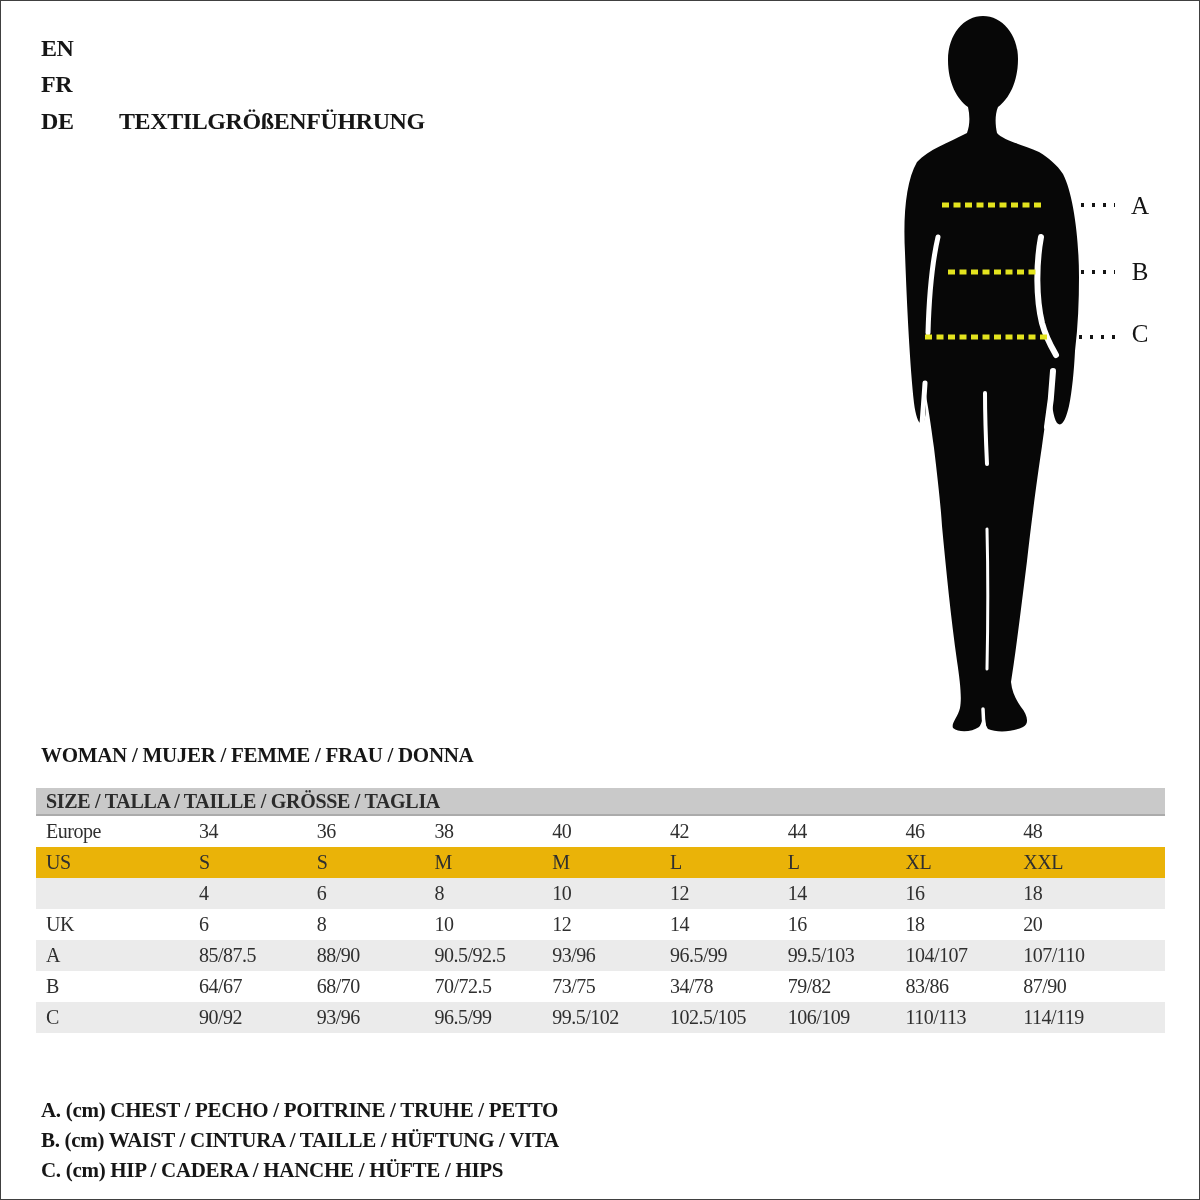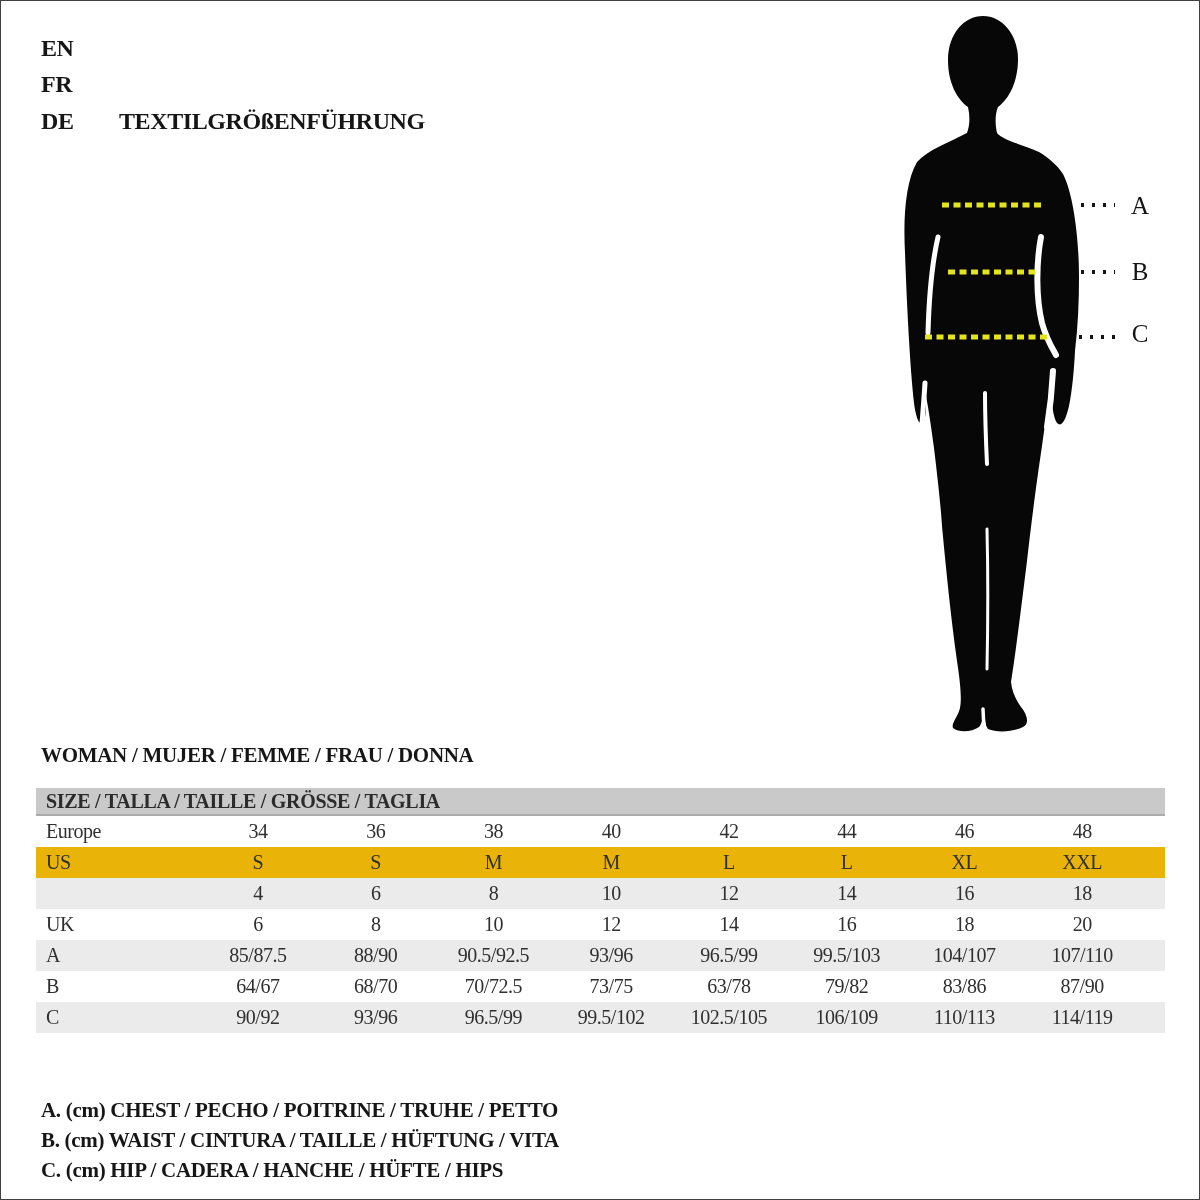--- a/index.html
+++ b/index.html
@@ -19,21 +19,21 @@
   
   .section-title{position:absolute;left:40px;top:742px;font-size:21px;font-weight:700;letter-spacing:-0.3px;color:#161616;}
   
   .size-table{position:absolute;left:35px;top:787px;width:1129px;}
   .table-header{
     height:28px;border-bottom:2px solid #ababab;display:flex;align-items:center;
     padding-left:10px;font-size:20px;font-weight:700;letter-spacing:-0.3px;color:#2b2b2b;box-sizing:border-box;
   }
   .t-row{display:flex;height:31px;align-items:center;padding-right:24px;box-sizing:border-box;}
   .t-label{width:163px;padding-left:10px;font-size:20px;letter-spacing:-0.5px;color:#2f2f2f;box-sizing:border-box;flex:none;}
-  .t-cell{flex:1;text-align:center;font-size:20px;letter-spacing:-0.5px;color:#2f2f2f;}
+  .t-cell{flex:1;font-size:20px;letter-spacing:-0.5px;color:#2f2f2f;}
   
   .legend{position:absolute;left:40px;top:1094px;}
   .legend-row{height:30px;font-size:21px;font-weight:700;letter-spacing:-0.3px;display:flex;align-items:center;color:#161616;white-space:nowrap;}
 </style>
 </head>
 <body>
 
 <div id="root" style="background: rgb(255, 255, 255);">
 
   <div class="lang-block">
@@ -172,21 +172,21 @@
           <div class="t-cell">99.5/103</div>
           <div class="t-cell">104/107</div>
           <div class="t-cell">107/110</div>
         </div>
         <div class="t-row">
           <div class="t-label">B</div>
           <div class="t-cell">64/67</div>
           <div class="t-cell">68/70</div>
           <div class="t-cell">70/72.5</div>
           <div class="t-cell">73/75</div>
-          <div class="t-cell">63/78</div>
+          <div class="t-cell">34/78</div>
           <div class="t-cell">79/82</div>
           <div class="t-cell">83/86</div>
           <div class="t-cell">87/90</div>
         </div>
         <div class="t-row" style="background: rgb(235, 235, 235);">
           <div class="t-label">C</div>
           <div class="t-cell">90/92</div>
           <div class="t-cell">93/96</div>
           <div class="t-cell">96.5/99</div>
           <div class="t-cell">99.5/102</div>

